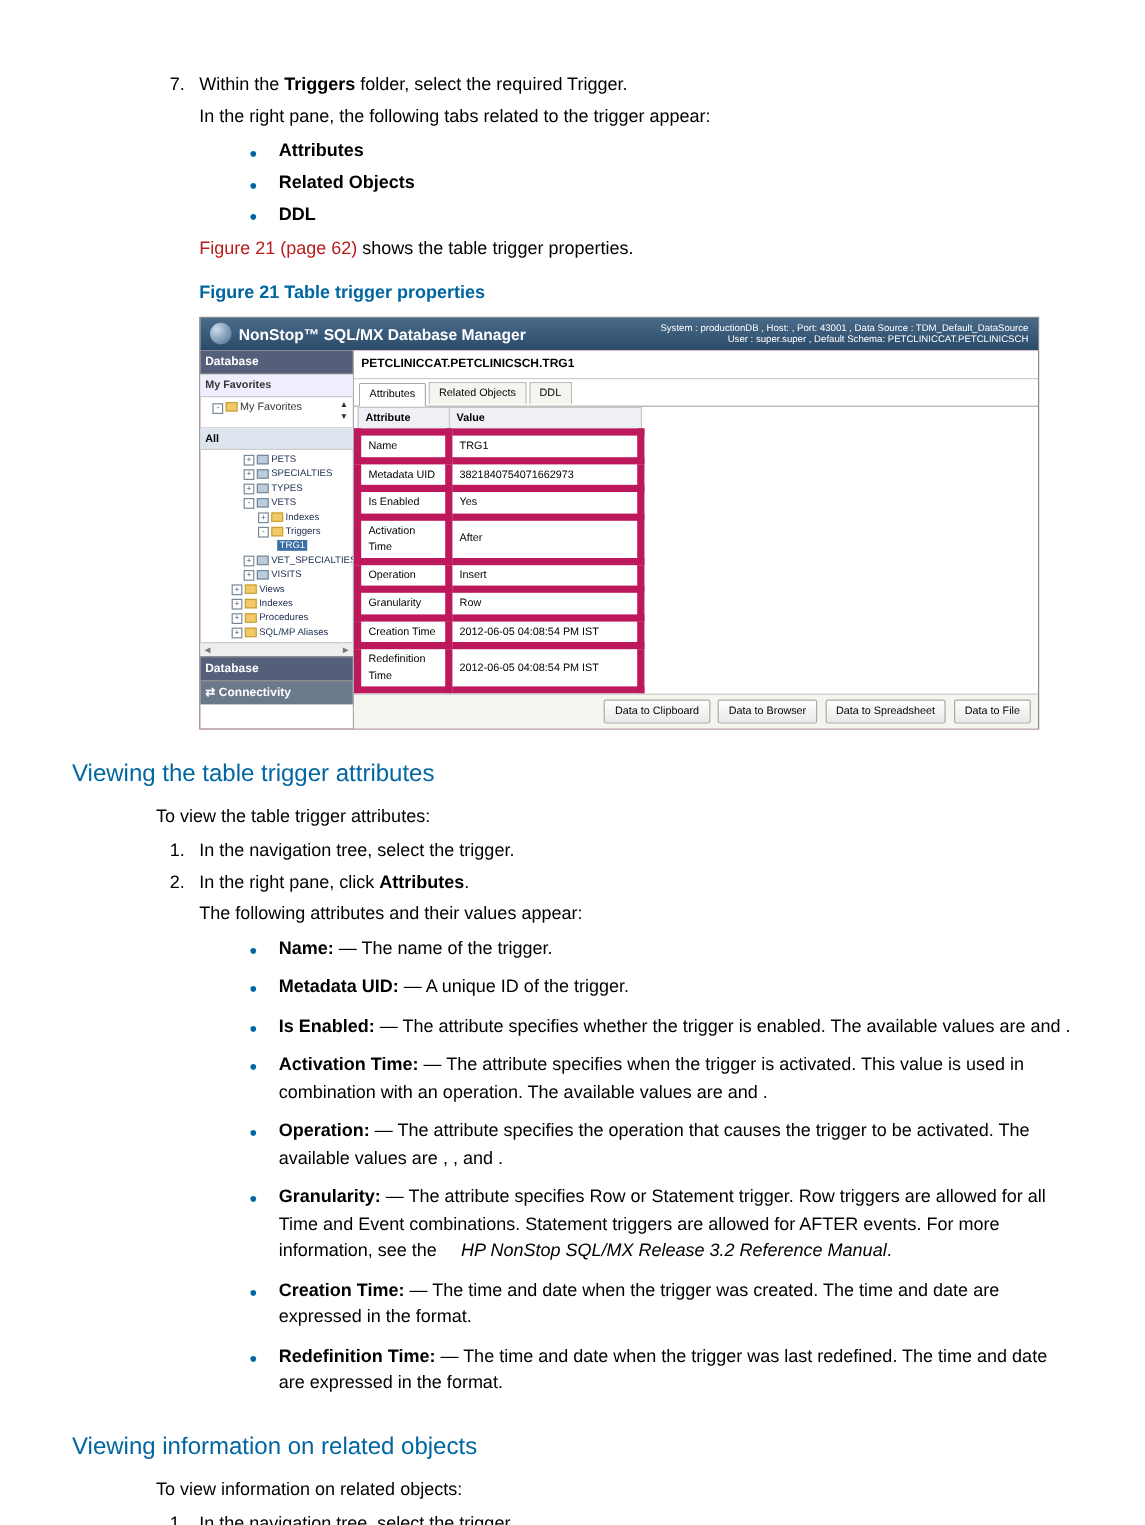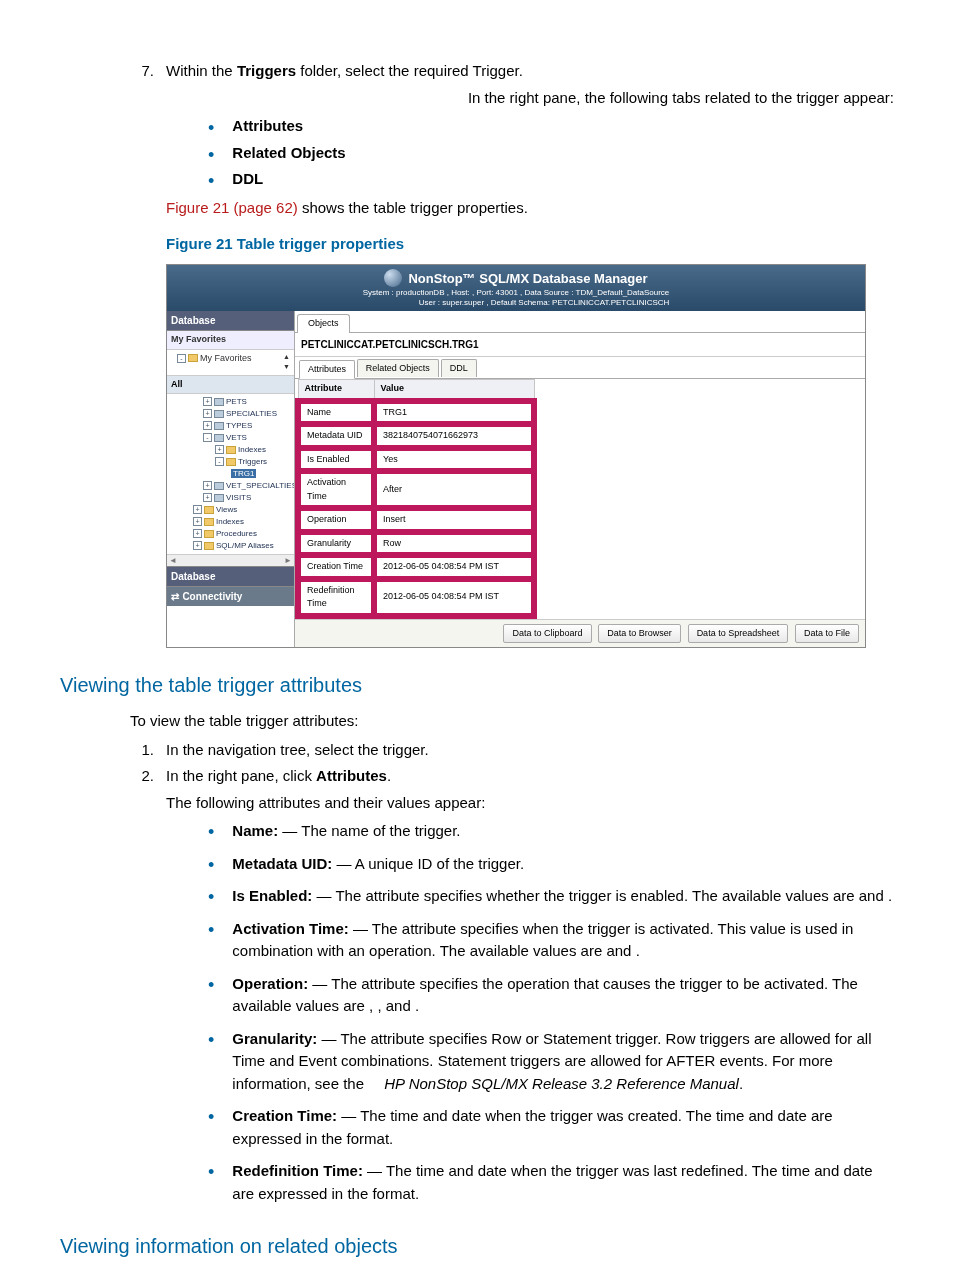--- a/index.html
+++ b/index.html
@@ -17,21 +17,21 @@
   .step-body { flex: 1; }
   .sub-bullet-list { margin-left: 42px; margin-top: 6px; margin-bottom: 6px; }
   .sub-bullet-row { display: flex; align-items: flex-start; margin-bottom: 4px; }
   .bullet-dot { color: #0066a1; font-size: 18px; line-height: 1; margin-right: 18px; margin-top: 4px; }
   .fig-ref { color: #b91c1c; }
   .fig-caption { color: #0066a1; font-weight: bold; margin-top: 14px; margin-bottom: 8px; }
   .section-h { color: #0066a1; font-size: 20px; font-weight: normal; margin-top: 16px; margin-bottom: 10px; margin-left: -100px; padding-left: 0; }
 
   
   .app-box { border: 1px solid #888; width: 700px; margin-top: 6px; margin-bottom: 6px; font-size: 10px; font-family: Arial, sans-serif; }
-  .app-titlebar { background: linear-gradient(#4a6a8a,#2a4a6a); color:#fff; padding:4px 8px; display:flex; align-items:center; justify-content:space-between; font-size:10px;flex-direction:column; }
+  .app-titlebar { background: linear-gradient(#4a6a8a,#2a4a6a); color:#fff; padding:4px 8px; display:flex; align-items:center; justify-content:space-between; font-size:10px; }
   .app-title-left { display:flex; align-items:center; gap:6px; font-size:13px; font-weight:bold; }
   .app-logo { width:18px; height:18px; border-radius:50%; background: radial-gradient(circle at 30% 30%, #cde, #468); }
   .app-title-right { font-size:8px; text-align:right; line-height:1.2; }
   .app-body { display:flex; background:#be185d; }
   .app-left { width: 128px; border-right:1px solid #aaa; background:#fff; }
   .app-left-top { background:#555f7a; color:#fff; font-weight:bold; padding:2px 4px; font-size:10px; border-bottom:1px solid #888; }
   .app-fav { background:#eef; color:#333; font-weight:bold; padding:2px 4px; font-size:9px; border-bottom:1px solid #ccc;}
   .app-fav-sub { padding:2px 4px 2px 10px; font-size:9px; color:#333; border-bottom:1px solid #ccc; display:flex; justify-content:space-between;}
   .app-all { background:#dde6ee; font-weight:bold; padding:2px 4px; font-size:9px; border-bottom:1px solid #ccc;}
   .tree { padding:2px 2px 2px 2px; font-size:8px; color:#235; line-height:1.5; overflow:hidden;}
@@ -66,21 +66,21 @@
   em.man { font-style: italic; margin-left: 16px; }
 </style>
 </head>
 <body>
 
 <div style="margin-left:70px;">
   <div class="step-row">
     <div class="step-num">7.</div>
     <div class="step-body">
       <span>Within the </span><b>Triggers</b><span> folder, select the required Trigger.</span>
-      <div style="margin-top:4px;text-align:right;">In the right pane, the following tabs related to the trigger appear:</div>
+      <div style="margin-top:4px;">In the right pane, the following tabs related to the trigger appear:</div>
       <div class="sub-bullet-list">
         <div class="sub-bullet-row">
             <span class="bullet-dot">•</span>
             <b>Attributes</b>
           </div>
         <div class="sub-bullet-row">
             <span class="bullet-dot">•</span>
             <b>Related Objects</b>
           </div>
         <div class="sub-bullet-row">
@@ -130,21 +130,20 @@
             <div class="hscroll">
                 <span>◄</span>
                 <span>►</span>
               </div>
             <div class="bottom-tabs">
               <div class="btab">Database</div>
               <div class="btab btab2"><span style="margin-right:3px;">⇄</span><span>Connectivity</span></div>
             </div>
           </div>
           <div class="app-right">
-            <div class="obj-tab-row"><span class="obj-tab">Objects</span></div>
             <div class="crumb">PETCLINICCAT.PETCLINICSCH.TRG1</div>
             <div class="sub-tabs">
               <span class="sub-tab active">Attributes</span>
               <span class="sub-tab">Related Objects</span>
               <span class="sub-tab">DDL</span>
             </div>
             <div class="grid">
               <table>
                 <tbody>
                     <tr>

